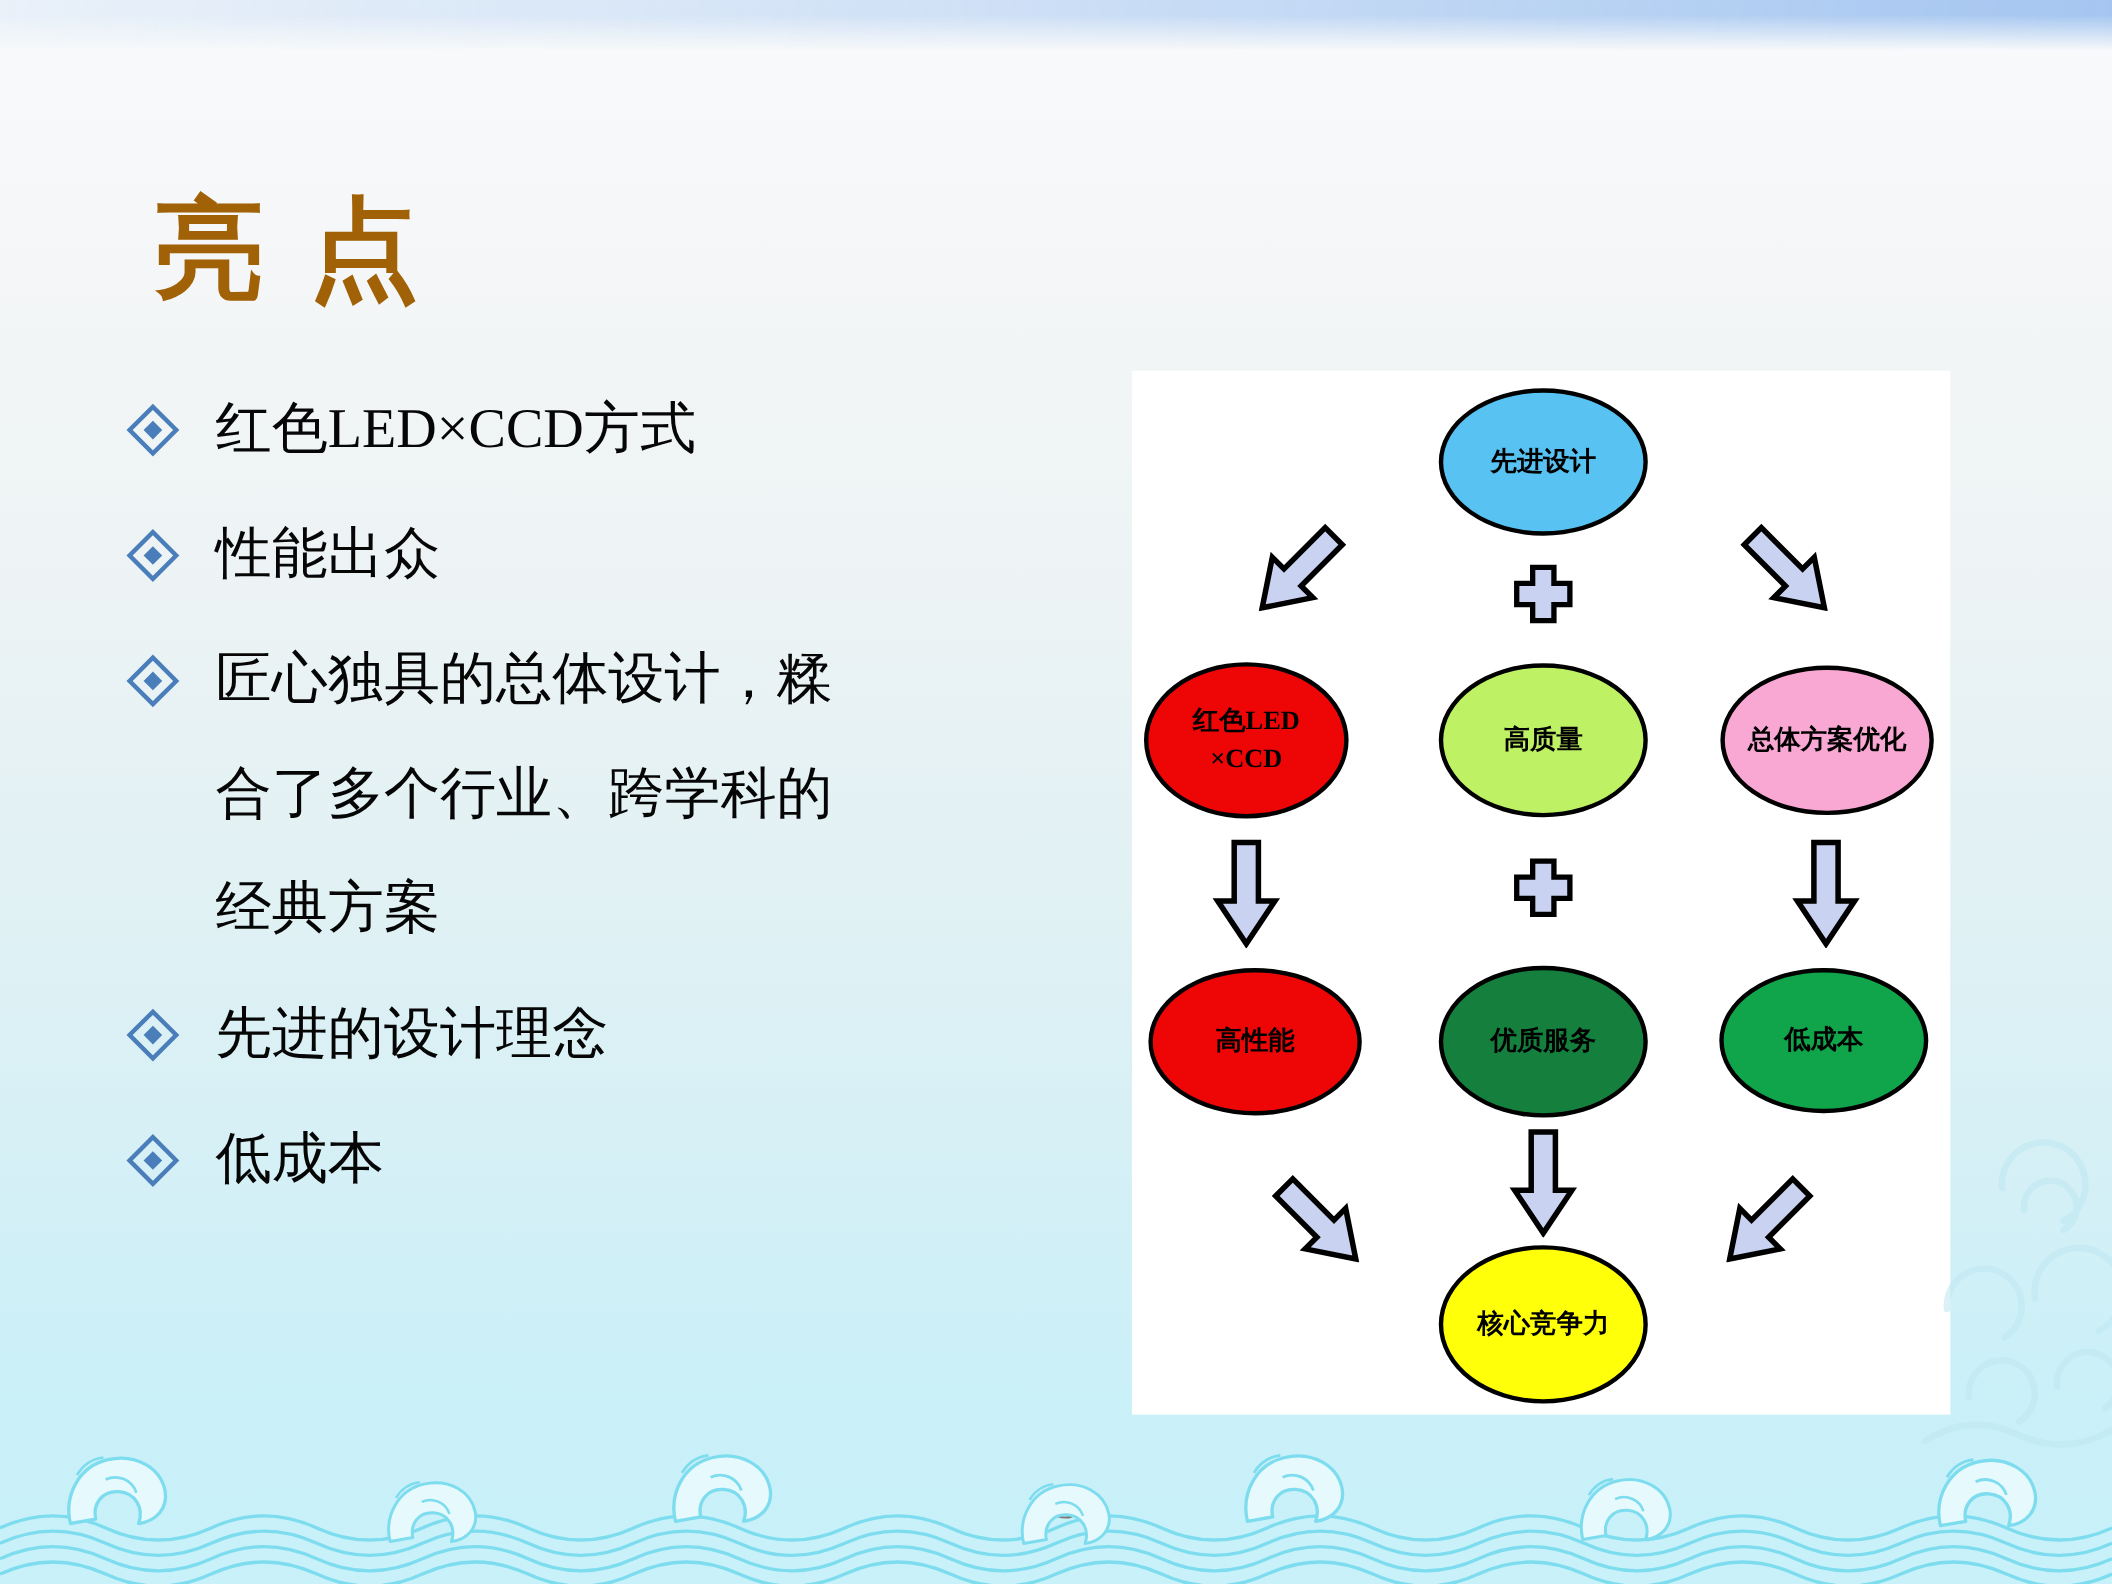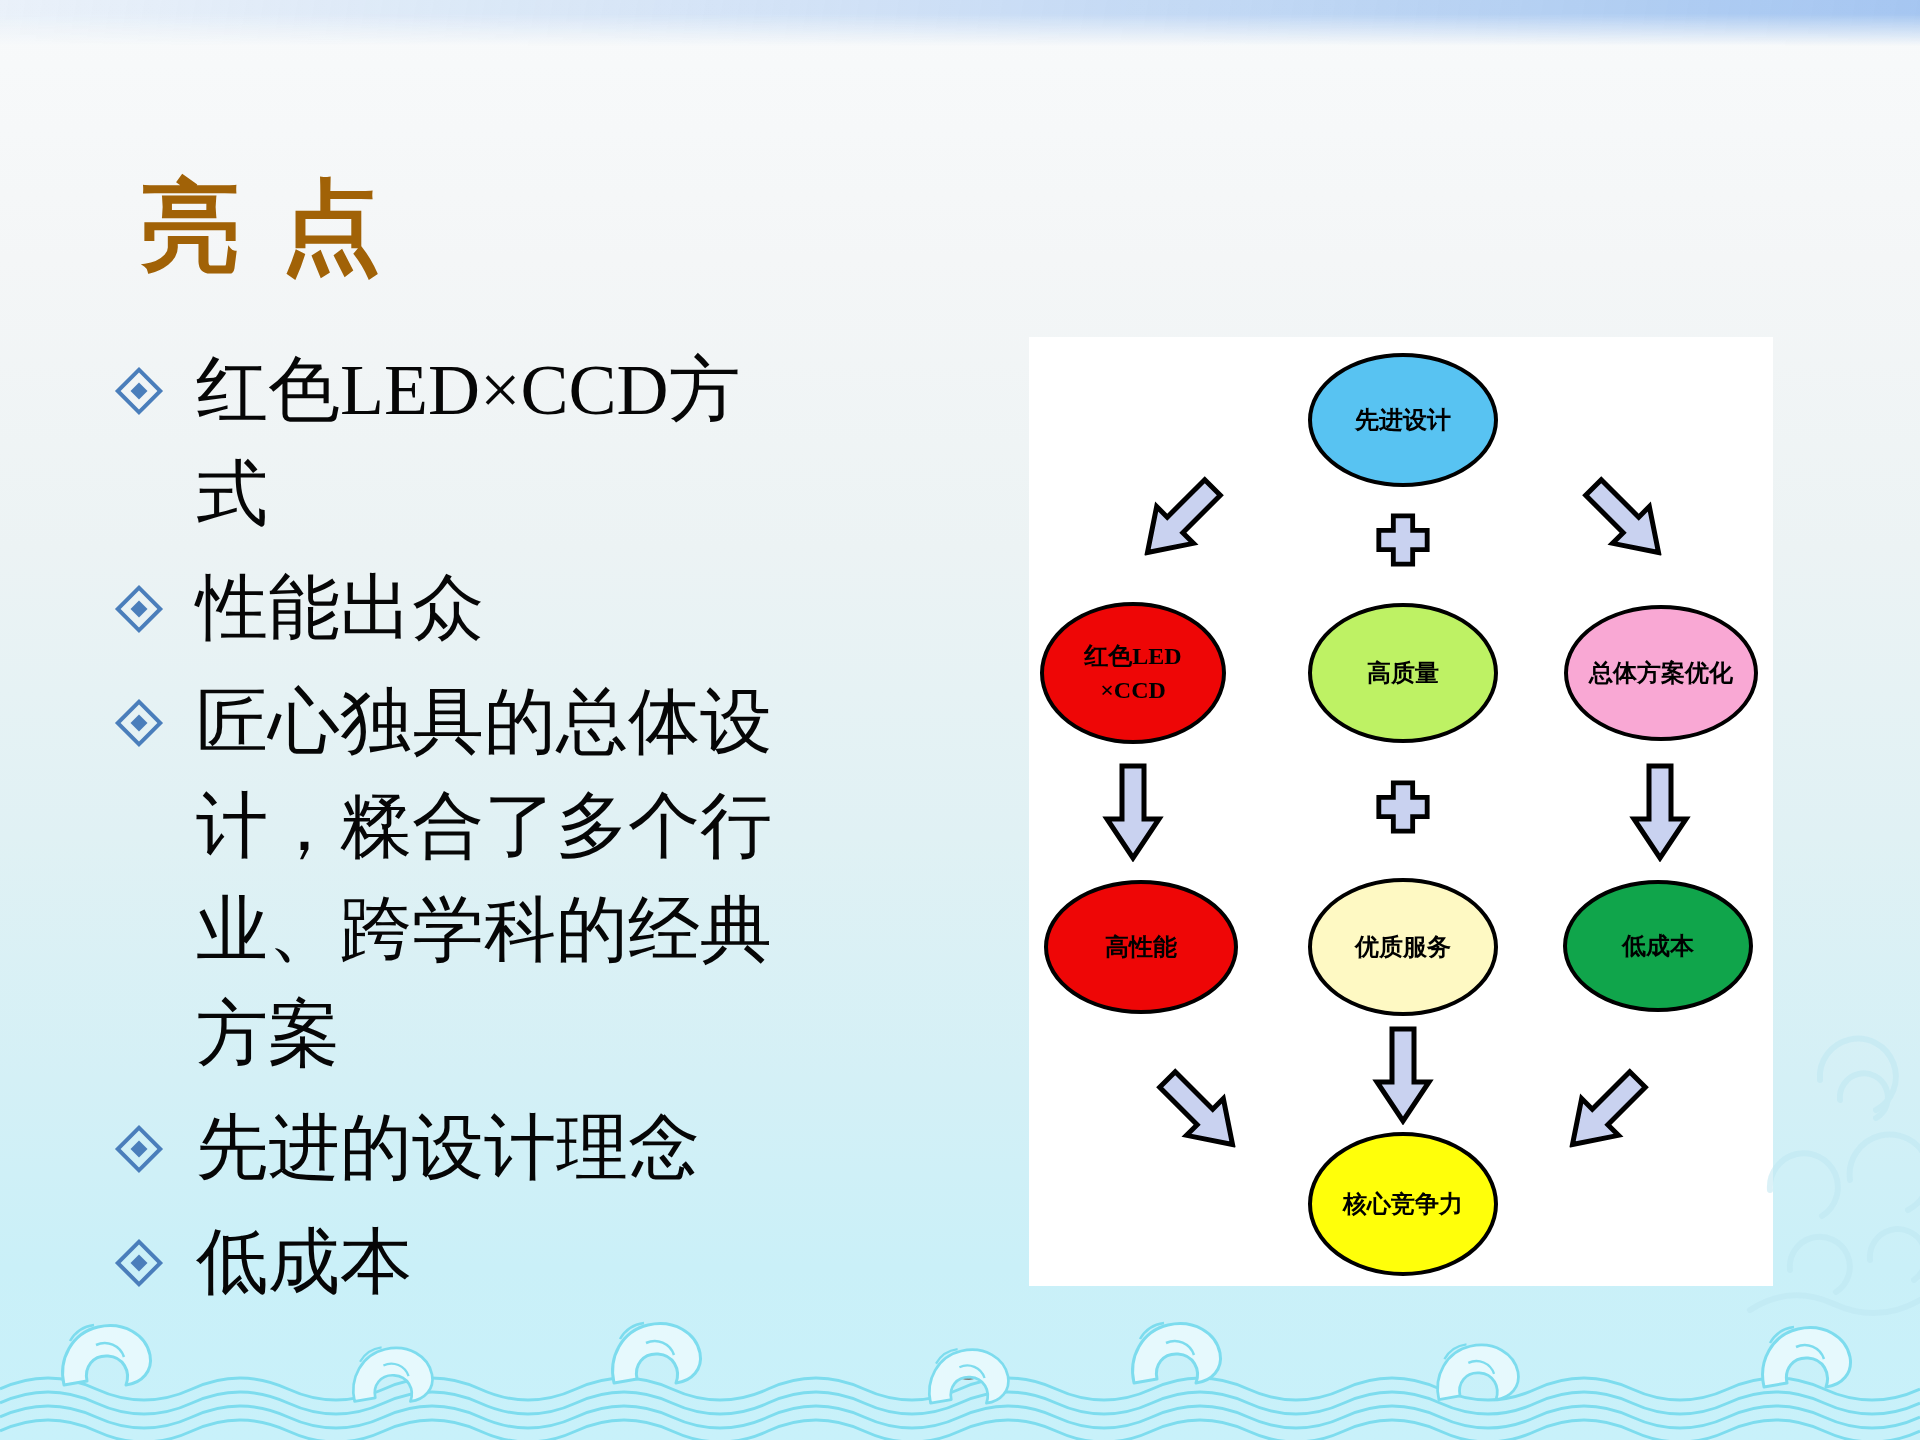--- a/index.html
+++ b/index.html
@@ -17,21 +17,21 @@
     mask-image:linear-gradient(to bottom,#000 30%,transparent 100%);
   }
   .slide-title{
     position:absolute;left:140px;top:108px;
     font-size:100px;font-weight:bold;color:#a16207;
     letter-spacing:8px;line-height:1.05;
   }
   .bullet-list{
     position:absolute;left:196px;top:338px;width:600px;
     list-style:none;margin:0;padding:0;
-    font-size:72px;line-height:104px;color:#060606;
+    font-size:51px;line-height:104px;color:#060606;
   }
   .bullet-list li{position:relative;margin-top:10px;}
   .bullet-list li:first-child{margin-top:0;}
   .diamond{
     position:absolute;left:-74px;top:36px;width:34px;height:34px;
     transform:rotate(45deg);border:4px solid #4a7ebb;box-sizing:border-box;
     background:transparent;
   }
   .diamond i{
     position:absolute;left:7px;top:7px;width:12px;height:12px;background:#4a7ebb;display:block;
@@ -148,21 +148,21 @@
   <svg class="plus p-2" viewBox="0 0 60 60" style="fill: rgb(201, 210, 240);">
     <path d="M20 5 H40 V20 H55 V40 H40 V55 H20 V40 H5 V20 H20 Z"></path>
   </svg>
   <svg class="arrow a-mr" viewBox="0 0 60 100" style="fill: rgb(201, 210, 240);">
     <polygon points="19,4 41,4 41,57 56,57 30,96 4,57 19,57"></polygon>
   </svg>
 
   <div class="node n-perf" style="background-color: rgb(238, 6, 6);">
     <span class="node-label">高性能</span>
   </div>
-  <div class="node n-service" style="background-color: #fef9c3;">
+  <div class="node n-service" style="background-color: #15803d;">
     <span class="node-label">优质服务</span>
   </div>
   <div class="node n-lowcost" style="background-color: rgb(16, 165, 75);">
     <span class="node-label">低成本</span>
   </div>
 
   <svg class="arrow a-bl" viewBox="0 0 60 100" style="fill: rgb(201, 210, 240);">
     <polygon points="19,4 41,4 41,57 56,57 30,96 4,57 19,57"></polygon>
   </svg>
   <svg class="arrow a-bc" viewBox="0 0 60 100" style="fill: rgb(201, 210, 240);">

